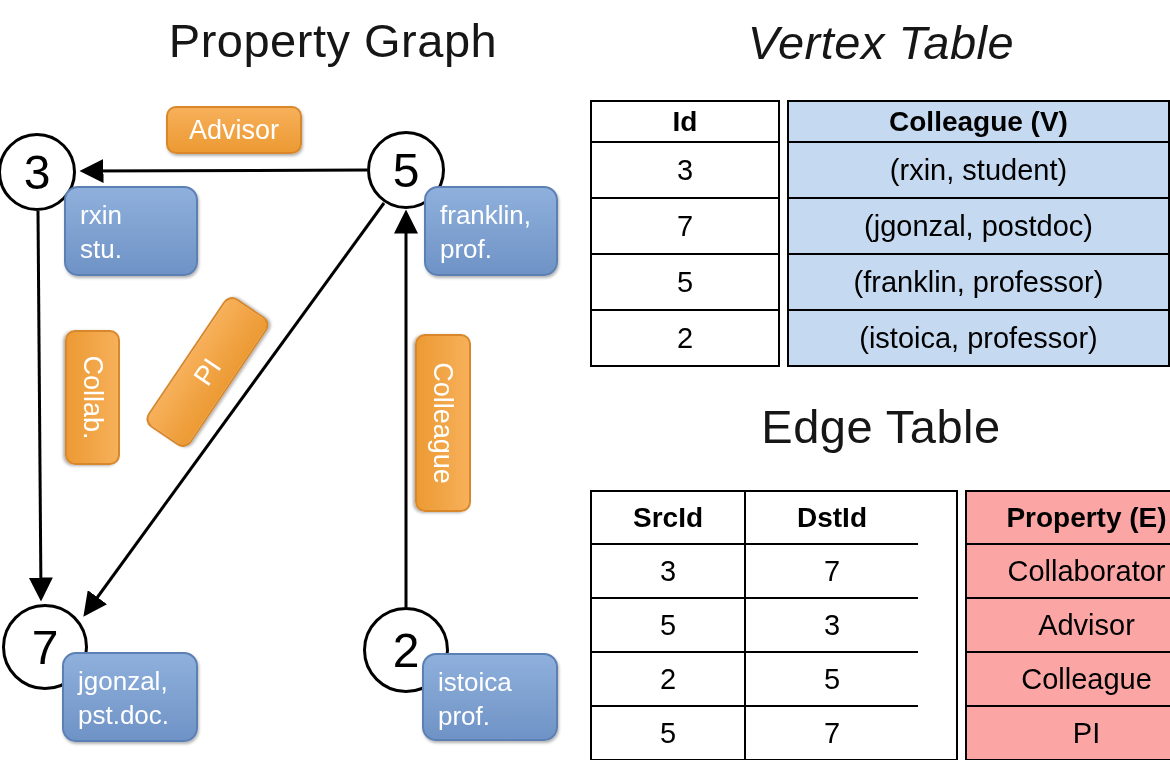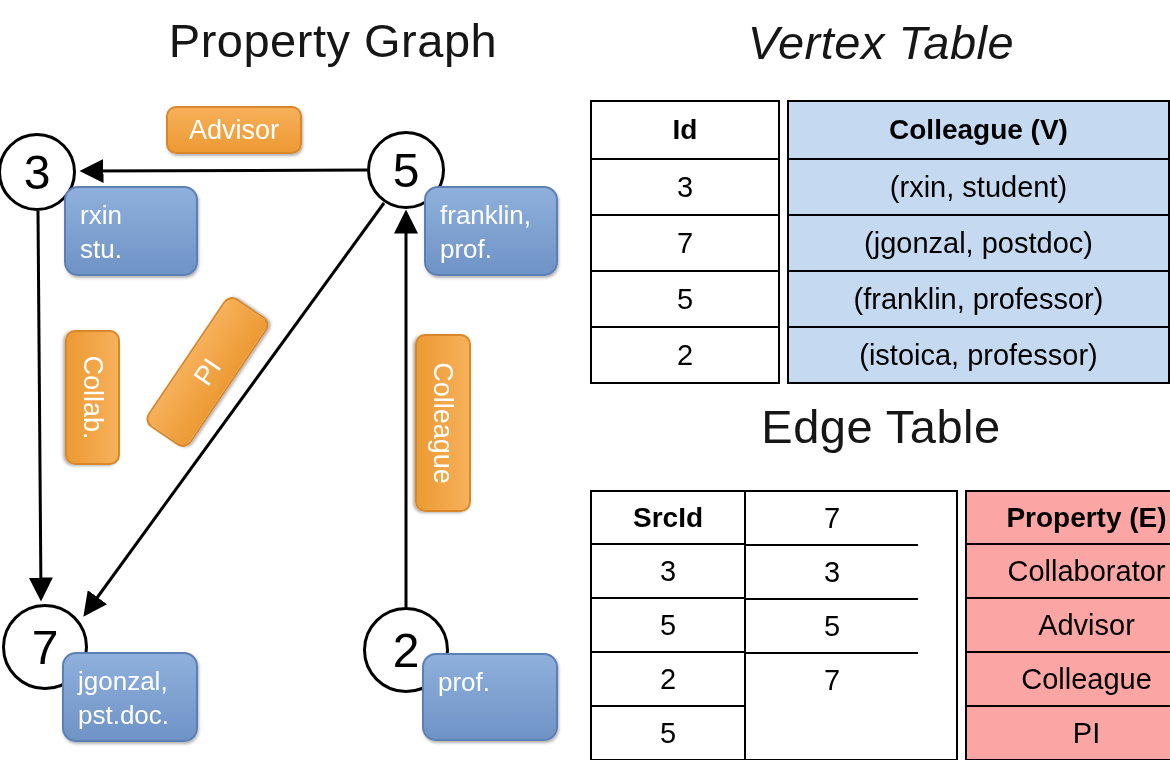--- a/index.html
+++ b/index.html
@@ -37,21 +37,21 @@
   .tcol{display:flex;flex-direction:column;box-sizing:border-box;border:2px solid #000;background:#fff;}
   .tpair{display:flex;box-sizing:border-box;border:2px solid #000;background:#fff;}
   .tpair .tcol{border:none;}
   .tpair .tcol.divided{border-left:2px solid #000;}
   .cell{display:flex;align-items:center;justify-content:center;font-size:29px;color:#000;border-top:2px solid #000;white-space:nowrap;}
   .cell:first-child{border-top:none;}
   .hdr{font-weight:bold;font-size:28px;}
   .blue-col{background:#c5d9f1;}
   .orange-col{background:#fca5a5;}
   .vertex-table .cell{height:54px;}
-  .vertex-table .cell.hdr{height:56px;border-radius:6px;}
+  .vertex-table .cell.hdr{height:39px;border-radius:6px;}
   .edge-table .cell{height:52px;}
   .edge-table .cell.hdr{height:51px;}
 </style>
 </head>
 <body>
 
 <div class="stage">
 
   <div class="title graph-title">Property Graph</div>
   <div class="title vertex-title">Vertex Table</div>
@@ -88,20 +88,21 @@
   </div>
   <div class="prop-box" style="left:424px;top:186px;width:134px;height:90px;">
     <div>franklin,</div>
     <div>prof.</div>
   </div>
   <div class="prop-box" style="left:62px;top:652px;width:136px;height:90px;">
     <div>jgonzal,</div>
     <div>pst.doc.</div>
   </div>
   <div class="prop-box" style="left:422px;top:653px;width:136px;height:88px;">
+    <div>istoica</div>
     <div>prof.</div>
   </div>
 
   <div class="edge-label" style="left:166px;top:106px;width:136px;height:48px;">Advisor</div>
   <div class="edge-label" style="left:25px;top:370px;width:135px;height:55px;transform:rotate(90deg);">Collab.</div>
   <div class="edge-label" style="left:130px;top:346px;width:155px;height:52px;transform:rotate(-56deg);">PI</div>
   <div class="edge-label" style="left:354px;top:395px;width:178px;height:56px;transform:rotate(90deg);">Colleague</div>
 
   <div class="dtable vertex-table" style="left:590px;top:100px;">
     <div class="tcol" style="width:190px;">
@@ -123,20 +124,21 @@
   <div class="dtable edge-table" style="left:590px;top:490px;">
     <div class="tpair" style="width:368px;">
       <div class="tcol" style="width:152px;">
         <div class="cell hdr">SrcId</div>
         <div class="cell">3</div>
         <div class="cell">5</div>
         <div class="cell">2</div>
         <div class="cell">5</div>
       </div>
       <div class="tcol divided" style="width:174px;">
+        <div class="cell hdr">DstId</div>
         <div class="cell">7</div>
         <div class="cell">3</div>
         <div class="cell">5</div>
         <div class="cell">7</div>
       </div>
     </div>
     <div class="tcol orange-col" style="width:243px;">
       <div class="cell hdr">Property (E)</div>
       <div class="cell">Collaborator</div>
       <div class="cell">Advisor</div>

